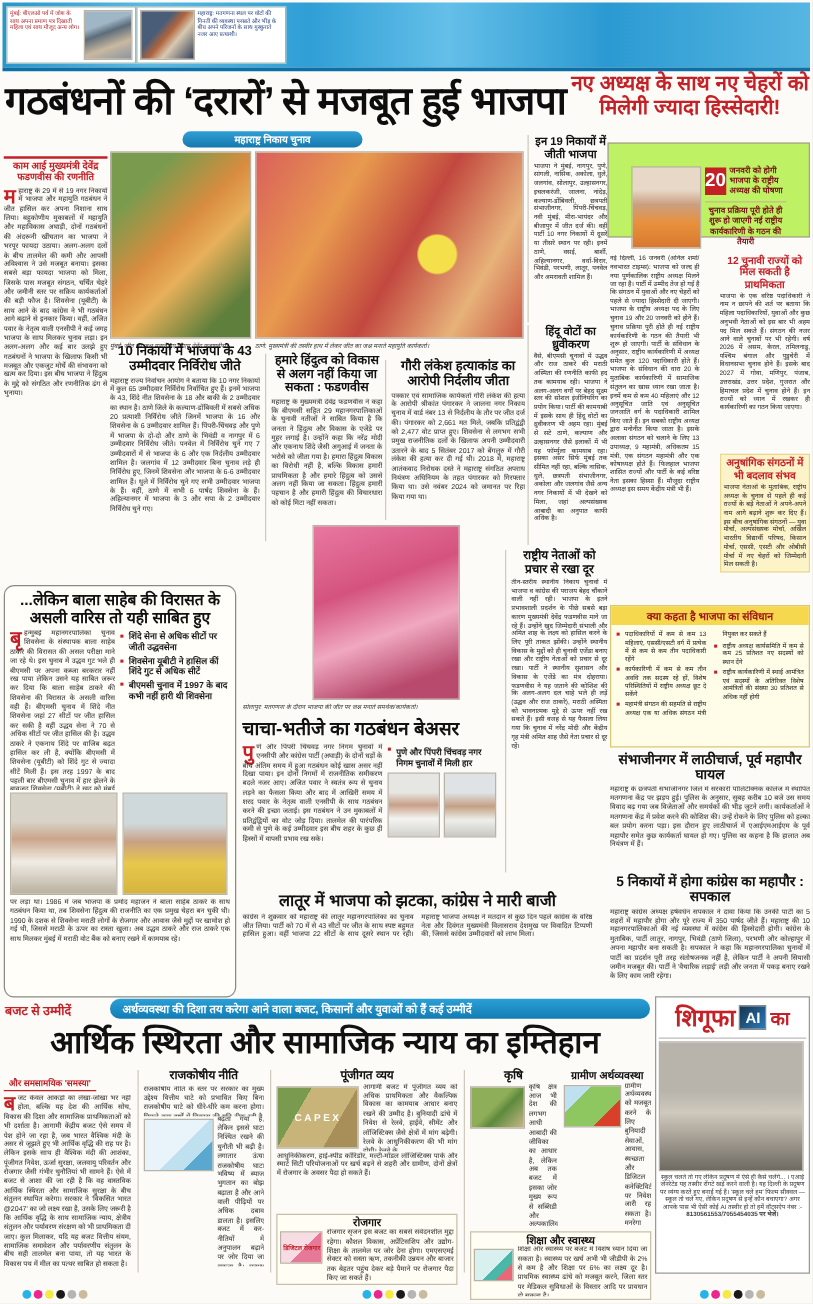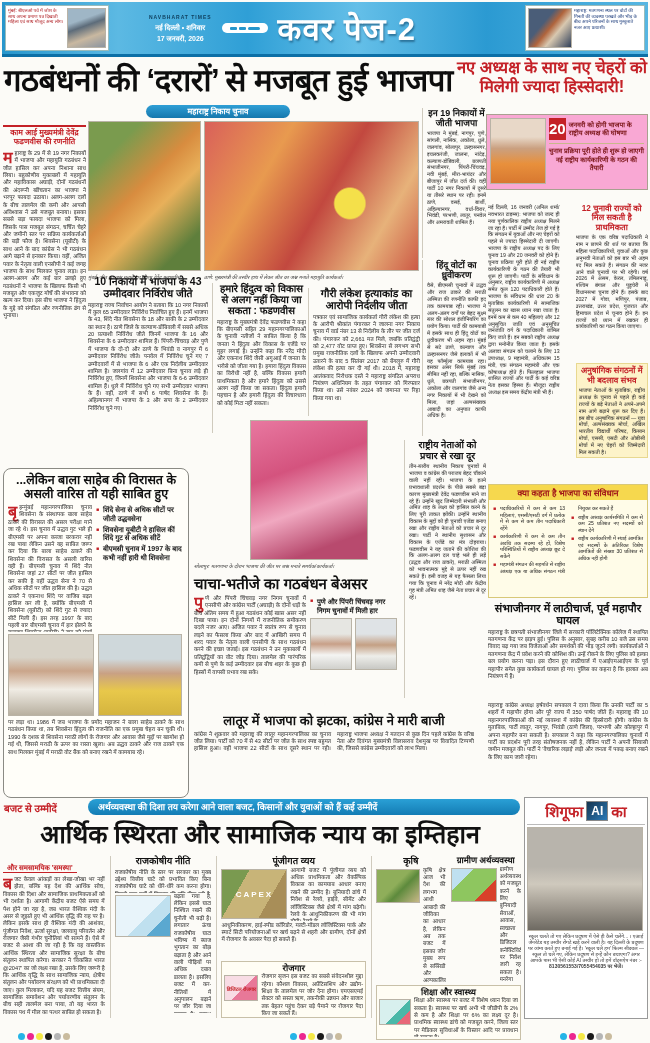--- a/index.html
+++ b/index.html
@@ -28,33 +28,20 @@
 </head>
 <body>
 
 <div class="page">
 
   <div class="abs masthead" style="left:2px;top:2px;width:646px;height:52px">
     <div class="mh-box" style="margin-left:3px;width:104px;height:46px">
       <div class="mh-cap" style="width:58px">मुंबई: बीएलओ पर्व में जोश के साथ अपना प्रमाण पत्र दिखाती महिला एवं साथ मौजूद अन्य लोग।</div>
       <div class="photo" style="width:40px;height:40px;background:linear-gradient(160deg,#9fb6c6 0 30%,#5d6c7a 45%,#c9b8a0 70%,#8a94a0)"></div>
     </div>
-    <div style="flex:1;display:flex;align-items:center;justify-content:flex-start;gap:10px;padding-left:40px">
-      <div style="text-align:center">
-        <div style="font-size:5px;font-weight:bold;color:#0e3e5c;letter-spacing:1px">NAVBHARAT TIMES</div>
-        <div style="font-size:7px;font-weight:bold;color:#fff;margin-top:3px">नई दिल्ली • शनिवार</div>
-        <div style="font-size:7px;font-weight:bold;color:#fff;margin-top:2px">17 जनवरी, 2026</div>
-      </div>
-      <div class="pill" style="width:46px;height:10px">
-          <i></i>
-          <i></i>
-          <i style="width:12px;border-radius:2px"></i>
-        </div>
-      <div style="font-size:31px;font-weight:bold;color:#fff;text-shadow:1px 2px 2px rgba(0,40,70,.45);letter-spacing:1px">कवर पेज-2</div>
-    </div>
     <div class="mh-box" style="margin-right:3px;width:120px;height:46px">
       <div class="photo" style="width:44px;height:40px;background:linear-gradient(130deg,#4a5d78 0 35%,#b0643c 50%,#d8c8b0 65%,#30405a)"></div>
       <div class="mh-cap" style="flex:1;color:#1a3a7a">महाराष्ट्र: मतगणना स्थल पर वोटों की गिनती की व्यवस्था परखते और भीड़ के बीच अपने परिजनों के साथ मुस्कुराते नजर आए प्रत्याशी।</div>
     </div>
   </div>
 
   <div class="abs" style="left:4px;top:58px;width:452px;font-size:31px;font-weight:bold;letter-spacing:-.5px;color:#0d0d0d">गठबंधनों की ‘दरारों’ से मजबूत हुई भाजपा</div>
   <div class="abs redh" style="left:456px;top:58px;width:192px;font-size:16.5px">नए अध्यक्ष के साथ नए चेहरों को मिलेगी ज्यादा हिस्सेदारी!</div>
 
   <div class="abs" style="left:0;top:108px;width:650px;height:692px">
@@ -137,21 +124,21 @@
           </div>
         </div>
       </div>
     </div>
 
     <div class="abs" style="left:194px;top:606px;width:280px;height:84px">
       <div class="hs" style="font-size:13px">लातूर में भाजपा को झटका, कांग्रेस ने मारी बाजी</div>
       <div class="bd" style="margin-top:2px;height:60px;column-count:2;column-gap:6px">कांग्रेस ने शुक्रवार को महाराष्ट्र की लातूर महानगरपालिका का चुनाव जीत लिया। पार्टी को 70 में से 43 सीटों पर जीत के साथ स्पष्ट बहुमत हासिल हुआ। वहीं भाजपा 22 सीटों के साथ दूसरे स्थान पर रही। महाराष्ट्र भाजपा अध्यक्ष ने मतदान से कुछ दिन पहले कांग्रेस के वरिष्ठ नेता और दिवंगत मुख्यमंत्री विलासराव देशमुख पर विवादित टिप्पणी की, जिससे कांग्रेस उम्मीदवारों को लाभ मिला।</div>
     </div>
 
-    <div class="abs" style="left:486px;top:6px;width:162px;height:76px;border:1px solid #a8a090;background:#f9a8d4;display:flex;gap:3px;padding:3px;box-sizing:border-box">
+    <div class="abs" style="left:486px;top:6px;width:162px;height:76px;border:1px solid #a8a090;background:#bef264;display:flex;gap:3px;padding:18px;box-sizing:border-box">
       <div class="photo" style="width:56px;height:66px;background:linear-gradient(180deg,#e8d8c8 0 28%,#caa080 46%,#e8903c 70%,#d87830)"></div>
       <div style="flex:1">
         <div style="display:flex;gap:3px;align-items:center">
           <div style="width:26px;height:22px;background:#c42127;color:#fff;font-weight:bold;font-size:15px;text-align:center;line-height:22px">20</div>
           <div style="font-size:6.6px;font-weight:bold;color:#7a1416;line-height:1.25">जनवरी को होगी भाजपा के राष्ट्रीय अध्यक्ष की घोषणा</div>
         </div>
         <div style="border-top:1px solid #c8b88a;margin:3px 0"></div>
         <div style="font-size:6.6px;font-weight:bold;color:#7a1416;line-height:1.3;text-align:center">चुनाव प्रक्रिया पूरी होते ही शुरू हो जाएगी नई राष्ट्रीय कार्यकारिणी के गठन की तैयारी</div>
       </div>
     </div>
@@ -178,31 +165,32 @@
         <li>राष्ट्रीय कार्यकारिणी में स्थाई आमंत्रित एवं सदस्यों के अतिरिक्त विशेष आमंत्रितों की संख्या 30 प्रतिशत से अधिक नहीं होगी</li>
       </ul>
     </div>
 
     <div class="abs" style="left:488px;top:494px;width:160px;height:96px">
       <div class="hs" style="font-size:11px">संभाजीनगर में लाठीचार्ज, पूर्व महापौर घायल</div>
       <div class="bd" style="margin-top:2px;height:66px">महाराष्ट्र के छत्रपती संभाजीनगर जिले में सरकारी पॉलिटेक्निक कॉलेज में स्थापित मतगणना केंद्र पर झड़प हुई। पुलिस के अनुसार, सुबह करीब 10 बजे उस समय विवाद बढ़ गया जब विजेताओं और समर्थकों की भीड़ जुटने लगी। कार्यकर्ताओं ने मतगणना केंद्र में प्रवेश करने की कोशिश की। उन्हें रोकने के लिए पुलिस को हल्का बल प्रयोग करना पड़ा। इस दौरान हुए लाठीचार्ज में एआईएमआईएम के पूर्व महापौर समेत कुछ कार्यकर्ता घायल हो गए। पुलिस का कहना है कि हालात अब नियंत्रण में हैं।</div>
     </div>
 
     <div class="abs" style="left:488px;top:592px;width:160px;height:98px">
+      <div class="hs" style="font-size:11px">5 निकायों में होगा कांग्रेस का महापौर : सपकाल</div>
       <div class="bd" style="margin-top:2px;height:70px">महाराष्ट्र कांग्रेस अध्यक्ष हर्षवर्धन सपकाल ने दावा किया कि उनकी पार्टी का 5 शहरों में महापौर होगा और पूरे राज्य में 350 पार्षद जीते हैं। महाराष्ट्र की 10 महानगरपालिकाओं की नई व्यवस्था में कांग्रेस की हिस्सेदारी होगी। कांग्रेस के मुताबिक, पार्टी लातूर, नागपुर, भिवंडी (ठाणे जिला), परभणी और कोल्हापुर में अपना महापौर बना सकती है। सपकाल ने कहा कि महानगरपालिका चुनावों में पार्टी का प्रदर्शन पूरी तरह संतोषजनक नहीं है, लेकिन पार्टी ने अपनी सियासी जमीन मजबूत की। पार्टी ने 'वैचारिक लड़ाई' लड़ी और जनता में पकड़ बनाए रखने के लिए काम जारी रहेगा।</div>
     </div>
   </div>
 
   <div class="abs" style="left:4px;top:801px;width:80px;font-size:10px;font-weight:bold;color:#c42127">बजट से उम्मीदें</div>
   <div class="abs" style="left:88px;top:799px;width:432px;height:16px;background:linear-gradient(180deg,#2aa0d6,#137cb4);border-radius:8px;color:#fff;font-weight:bold;font-size:9px;line-height:16px;padding-left:10px;box-sizing:border-box">अर्थव्यवस्था की दिशा तय करेगा आने वाला बजट, किसानों और युवाओं को हैं कई उम्मीदें</div>
   <div class="abs hs" style="left:0;top:820px;width:520px;font-size:25px">आर्थिक स्थिरता और सामाजिक न्याय का इम्तिहान</div>
 
   <div class="abs" style="left:524px;top:797px;width:124px;height:222px;border:1px solid #999;background:#fff;box-sizing:border-box;padding:2px">
     <div style="display:flex;align-items:center;justify-content:center;gap:3px;border-bottom:1px solid #bbb;padding:1px 0 3px">
-      <span style="font-size:15px;font-weight:bold;color:#c42127">शिगूफा</span>
+      <span style="font-size:19px;font-weight:bold;color:#c42127">शिगूफा</span>
       <span style="background:linear-gradient(135deg,#16354f,#2a7ab8);color:#fff;font-weight:bold;font-size:12px;padding:2px 4px;border:1px solid #888">AI</span>
       <span style="font-size:15px;font-weight:bold;color:#c42127">का</span>
     </div>
     <div class="photo" style="width:116px;height:104px;margin-top:2px;background:linear-gradient(180deg,#b8b4ac 0 38%,#cfc9bd 55%,#9a948a 80%,#6e6a62)"></div>
     <div class="cap" style="margin-top:2px;height:84px;font-size:5px;text-align:center;font-style:normal">
       <span>स्कूल चलते तो गए लेकिन प्रदूषण में ऐसे ही कैसे चलेंगे... । एआई जेनरेटेड यह तस्वीर रोंगटे खड़े करने वाली है। यह दिल्ली के प्रदूषण पर व्यंग्य करते हुए बनाई गई है। 'स्कूल चले हम' फिल्म सीक्वल — स्कूल तो चले गए, लेकिन प्रदूषण से इन्हें कौन बचाएगा? अगर आपके पास भी ऐसी कोई AI तस्वीर हो तो हमें वॉट्सऐप नंबर :-</span>
       <b>8130561553/7055454035 पर भेजें।</b>
     </div>
   </div>
 
@@ -222,21 +210,21 @@
       <div class="bd" style="height:120px">बढ़ता गया है, लेकिन इससे घाटा निश्चित रखने की चुनौती भी बढ़ी है। लगातार ऊंचा राजकोषीय घाटा भविष्य में ब्याज भुगतान का बोझ बढ़ाता है और आने वाली पीढ़ियों पर अधिक दबाव डालता है। इसलिए बजट में कर-नीतियों में अनुपालन बढ़ाने पर जोर दिया जा सकता है। प्रत्यक्ष करों में अनुपालन सुधार, कर वसूली पर सख्ती और डिजिटल ट्रैकिंग की मदद से काले धन पर अंकुश लगाया जा सकता है। अप्रत्यक्ष करों में कटौती की उम्मीद की जा सकती है, लेकिन जीएसटी व्यवस्था को और सरल, स्थिर और पारदर्शी बनाने की दिशा में कदम उठाए जा सकते हैं।</div>
     </div>
 
     <div class="vr" style="width:150px">
       <div class="hs" style="font-size:9.5px">पूंजीगत व्यय</div>
       <div style="overflow:hidden">
         <div class="photo" style="width:66px;height:50px;float:left;margin:2px 3px 1px 0;background:linear-gradient(120deg,#7a9a50 0 30%,#c8b478 30% 70%,#a88e58 70%);color:#fff;font-weight:bold;font-size:8px;text-align:center;line-height:50px;letter-spacing:2px">CAPEX</div>
         <div class="bd" style="height:54px">आगामी बजट में पूंजीगत व्यय को अधिक प्राथमिकता और वैकल्पिक विकास का कामयाब आधार बनाए रखने की उम्मीद है। बुनियादी ढांचे में निवेश से रेलवे, हाईवे, सीमेंट और लॉजिस्टिक्स जैसे क्षेत्रों में मांग बढ़ेगी। रेलवे के आधुनिकीकरण की भी मांग होगी। रेलवे के</div>
         <div class="bd" style="height:36px;margin-top:1px">आधुनिकीकरण, हाई-स्पीड कॉरिडोर, मल्टी-मॉडल लॉजिस्टिक्स पार्क और स्मार्ट सिटी परियोजनाओं पर खर्च बढ़ने से शहरी और ग्रामीण, दोनों क्षेत्रों में रोजगार के अवसर पैदा हो सकते हैं।</div>
       </div>
-      <div style="border:1px solid #c8c0a8;background:#fffdf4;margin-top:3px;padding:2px;box-sizing:border-box">
+      <div style="border:1px solid #c8c0a8;background:#fffdf4;margin-top:13px;padding:2px;box-sizing:border-box">
         <div class="hs" style="font-size:8.5px">रोजगार</div>
         <div class="photo" style="width:34px;height:26px;float:left;margin:2px 3px 0 0;background:linear-gradient(135deg,#f8dce4 0 55%,#e87898 55%);color:#c42127;font-weight:bold;font-size:5px;text-align:center;line-height:26px">डिजिटल रोजगार</div>
         <div class="bd" style="height:42px">रोजगार सृजन इस बजट का सबसे संवेदनशील मुद्दा रहेगा। कौशल विकास, अप्रेंटिसशिप और उद्योग-शिक्षा के तालमेल पर जोर देना होगा। एमएसएमई सेक्टर को सस्ता ऋण, तकनीकी उन्नयन और बाजार तक बेहतर पहुंच देकर बड़े पैमाने पर रोजगार पैदा किए जा सकते हैं।</div>
       </div>
     </div>
 
     <div class="vr" style="width:150px">
       <div style="display:flex;gap:5px">
         <div style="width:71px">
           <div class="hs" style="font-size:9.5px">कृषि</div>

